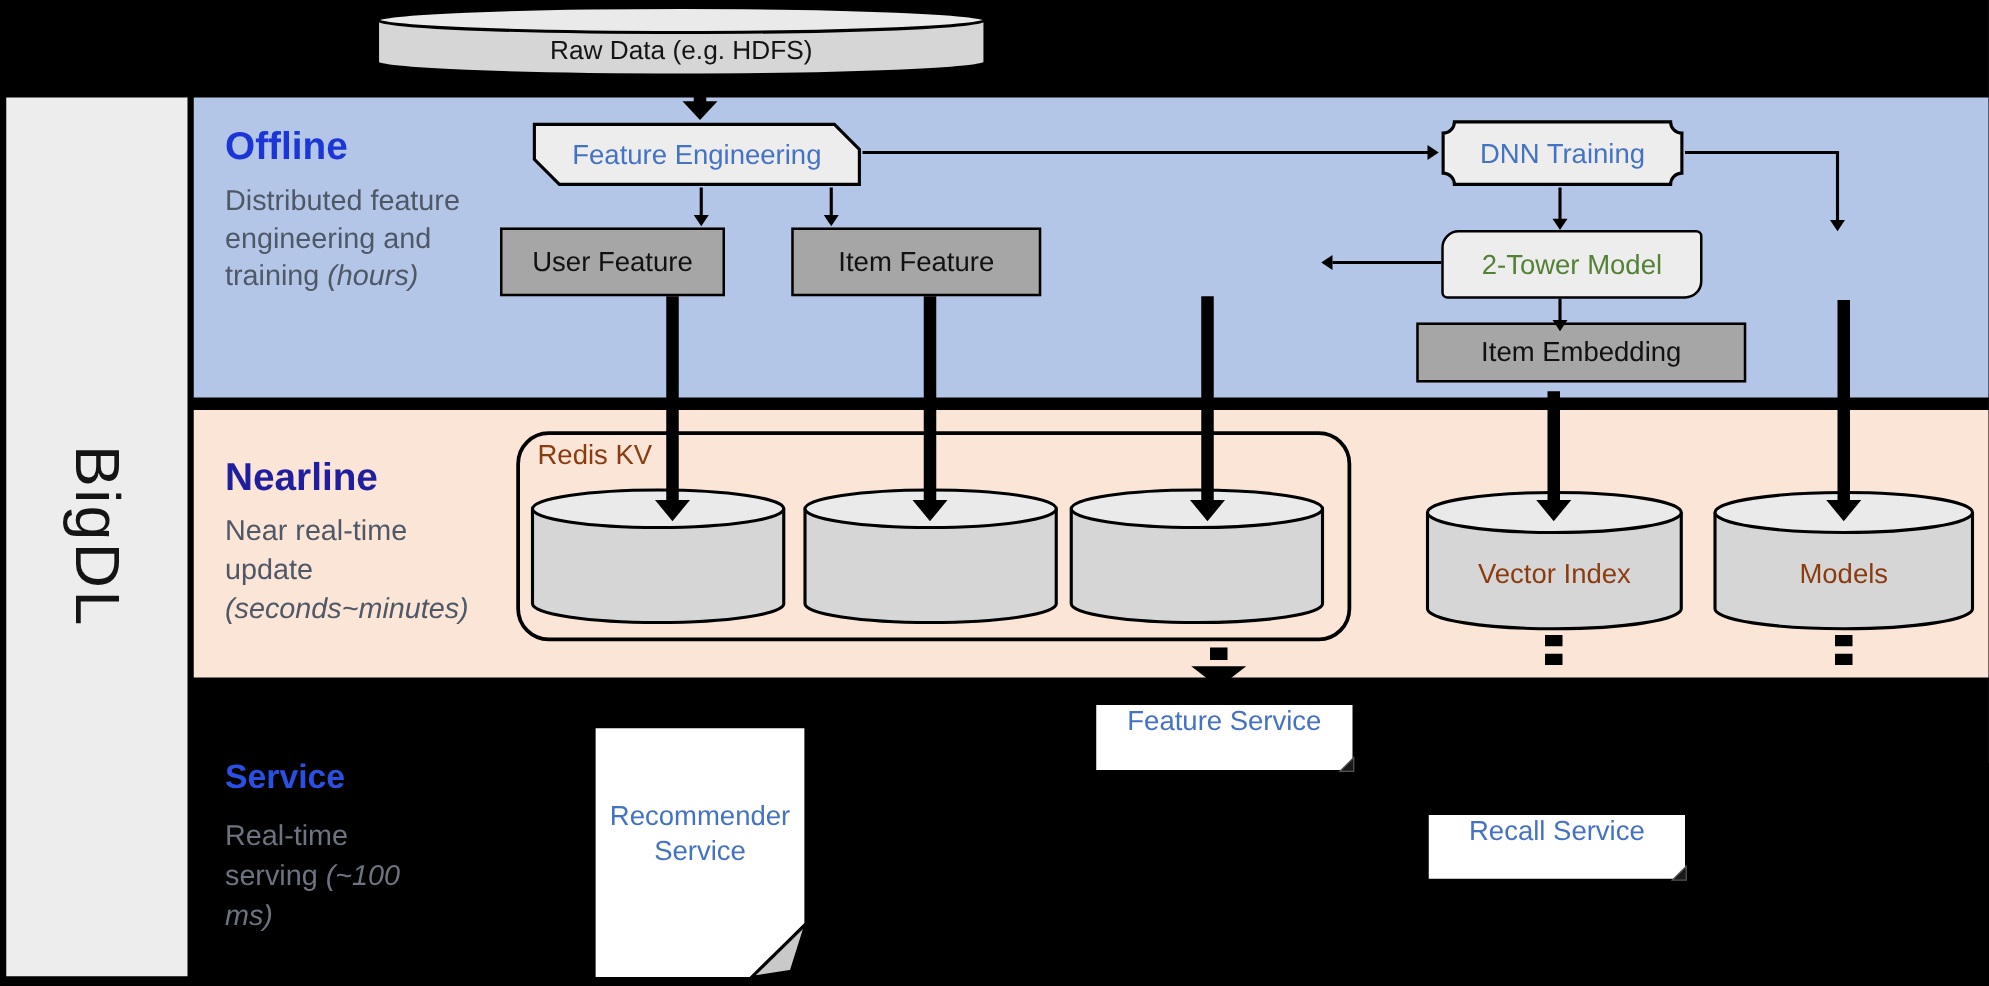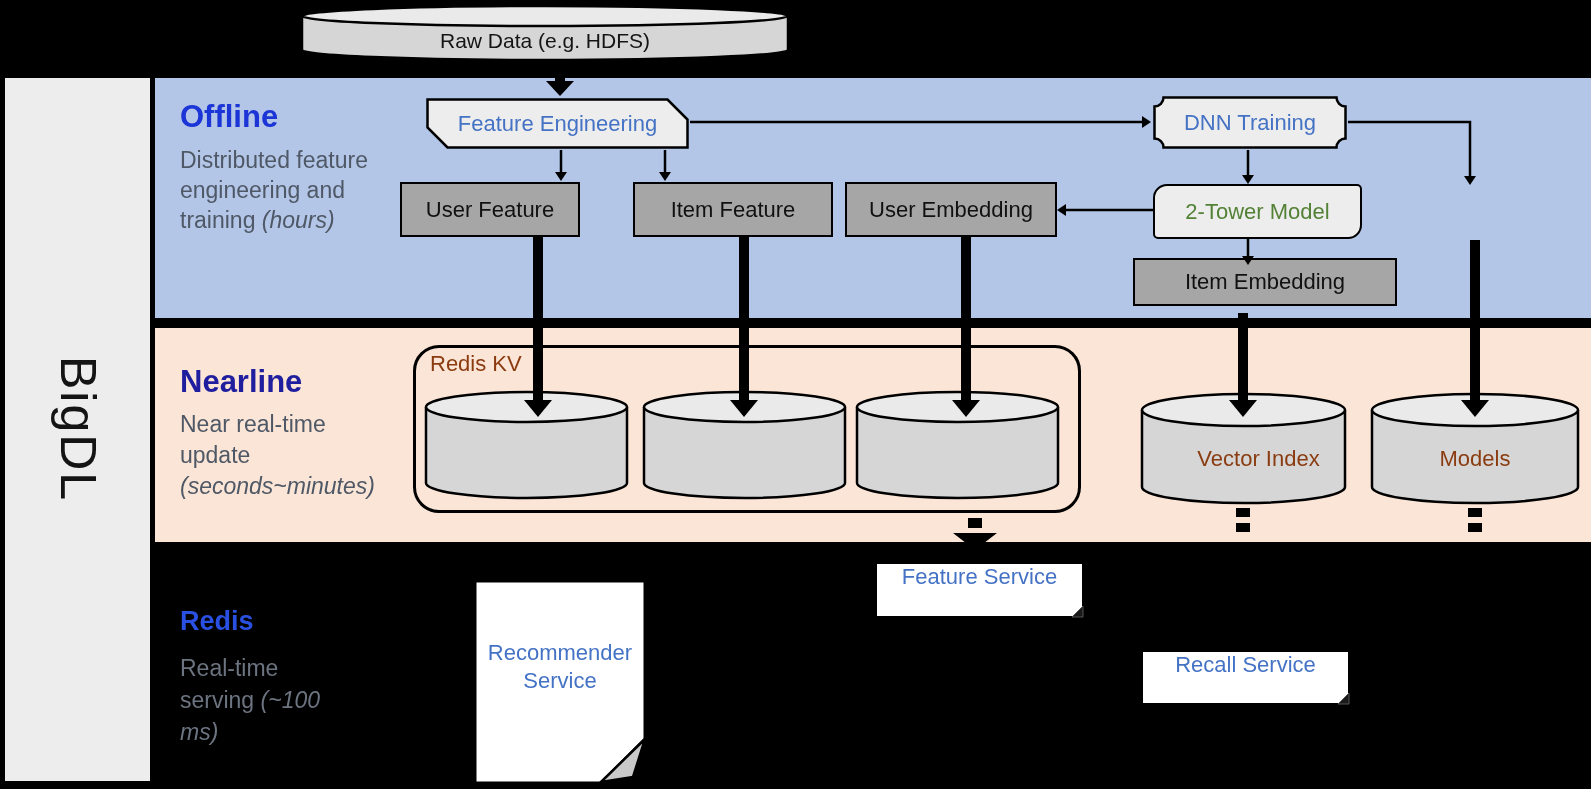--- a/index.html
+++ b/index.html
@@ -58,21 +58,21 @@
 
   <div class="band offline abs" style="top:78px;height:240px;">
     <div class="band-title" style="top:21px;">Offline</div>
     <div class="band-desc" style="top:67px;"><span>Distributed feature engineering and training </span><em>(hours)</em></div>
   </div>
   <div class="band nearline abs" style="top:328px;height:214px;">
     <div class="band-title" style="top:36px;">Nearline</div>
     <div class="band-desc" style="top:81px;"><span>Near real-time update </span><em>(seconds~minutes)</em></div>
   </div>
 
-  <div class="abs online-title" style="left:180px;top:606px;">Redis</div>
+  <div class="abs online-title" style="left:180px;top:606px;">Service</div>
   <div class="abs online-desc" style="left:180px;top:652px;"><span>Real-time serving </span><em>(~100 ms)</em></div>
 
   <div class="sidebar">
     <span class="vtext">BigDL</span>
   </div>
 
   <div class="cyl" style="left:300px;top:3px;width:490px;height:60px;">
     <svg width="490" height="60">
       <path d="M 2 13 L 2 47 A 243 10 0 0 0 488 47 L 488 13" style="fill:var(--cyl-body,#d6d6d6);stroke:#000;stroke-width:2.5;"></path>
       <ellipse cx="245" cy="13" rx="243" ry="10" style="fill:var(--cyl-top,#eaeaea);stroke:#000;stroke-width:2.5;"></ellipse>
@@ -93,23 +93,20 @@
     </svg>
     <div class="shape-label blue-label">DNN Training</div>
   </div>
 
   <div class="node graybox" style="left:400px;top:182px;width:180px;height:55px;">
       <span>User Feature</span>
     </div>
   <div class="node graybox" style="left:633px;top:182px;width:200px;height:55px;">
       <span>Item Feature</span>
     </div>
-  <div class="node graybox" style="left:845px;top:182px;width:212px;height:55px;">
-      <span>User Embedding</span>
-    </div>
   <div class="node graybox" style="left:1133px;top:258px;width:264px;height:48px;">
       <span>Item Embedding</span>
     </div>
 
   <div class="node modelbox" style="left:1153px;top:184px;width:209px;height:55px;">
       <span>2-Tower Model</span>
     </div>
 
   <div class="redis-box"></div>
   <div class="redis-label">Redis KV</div>
@@ -131,21 +128,21 @@
       <path d="M 2 17 L 2 93 A 100.5 15 0 0 0 203 93 L 203 17" style="fill:var(--cyl-body,#d6d6d6);stroke:#000;stroke-width:2.5;"></path>
       <ellipse cx="102.5" cy="17" rx="100.5" ry="15" style="fill:var(--cyl-top,#eaeaea);stroke:#000;stroke-width:2.5;"></ellipse>
     </svg>
   </div>
 
   <div class="cyl" style="left:1140px;top:392px;width:207px;height:113px;">
     <svg width="207" height="113">
       <path d="M 2 18 L 2 95 A 101.5 16 0 0 0 205 95 L 205 18" style="fill:var(--cyl-body,#d6d6d6);stroke:#000;stroke-width:2.5;"></path>
       <ellipse cx="103.5" cy="18" rx="101.5" ry="16" style="fill:var(--cyl-top,#eaeaea);stroke:#000;stroke-width:2.5;"></ellipse>
     </svg>
-    <div class="shape-label brown-label" style="padding-top:10px;padding-left:15px;">Vector Index</div>
+    <div class="shape-label brown-label" style="padding-top:10px;">Vector Index</div>
   </div>
   <div class="cyl" style="left:1370px;top:392px;width:210px;height:113px;">
     <svg width="210" height="113">
       <path d="M 2 18 L 2 95 A 103 16 0 0 0 208 95 L 208 18" style="fill:var(--cyl-body,#d6d6d6);stroke:#000;stroke-width:2.5;"></path>
       <ellipse cx="105" cy="18" rx="103" ry="16" style="fill:var(--cyl-top,#eaeaea);stroke:#000;stroke-width:2.5;"></ellipse>
     </svg>
     <div class="shape-label brown-label" style="padding-top:10px;">Models</div>
   </div>
 
   <div class="abs" style="left:473px;top:579px;width:174px;height:206px;">

